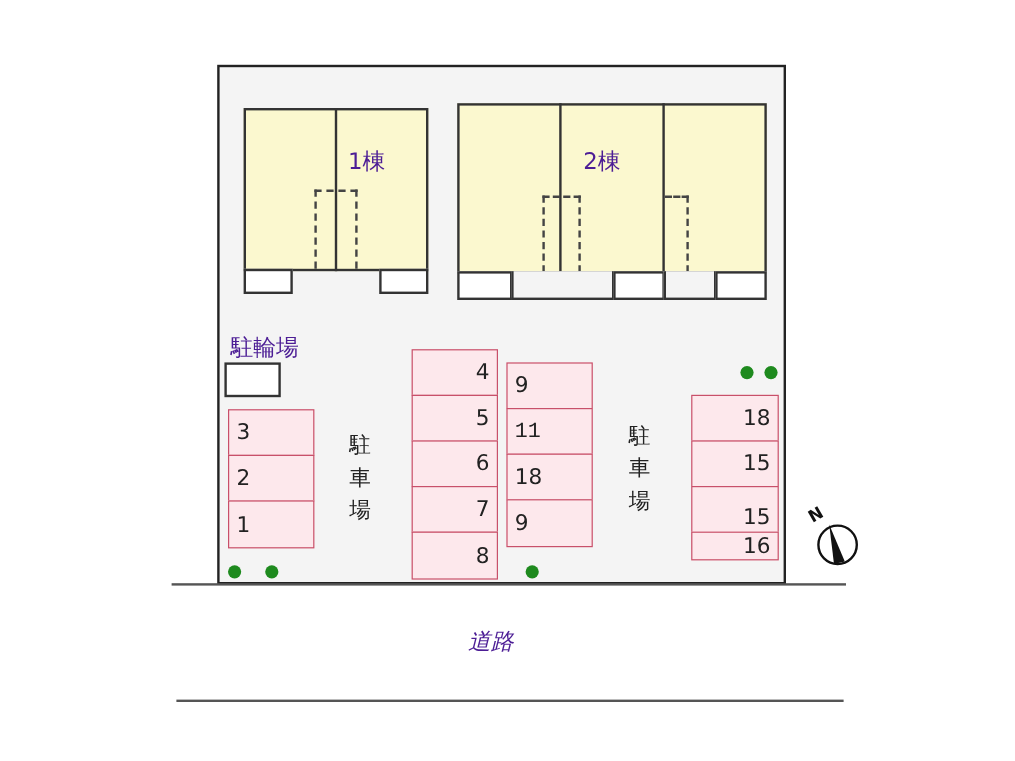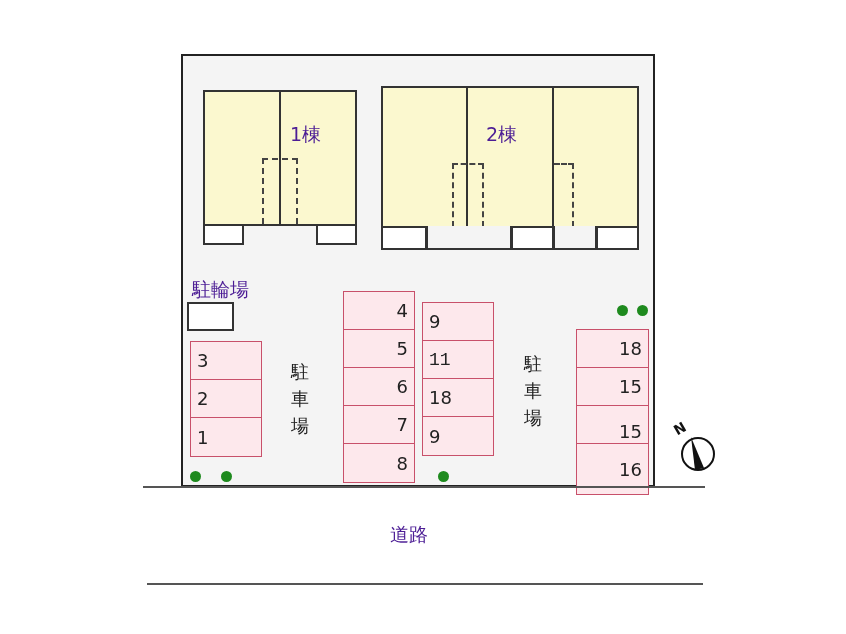--- a/index.html
+++ b/index.html
@@ -64,31 +64,31 @@
 <div class="abs stall l" style="left:422px;top:378px;width:72px;height:39px;">18</div>
 <div class="abs stall l" style="left:422px;top:416px;width:72px;height:40px;">9</div>
 
 <div class="abs vtext" style="left:520px;top:350px;">
     <span style="display:block;width:22px;word-break:break-all;">駐車場</span>
   </div>
 
 <div class="abs stall r" style="left:576px;top:329px;width:73px;height:39px;">18</div>
 <div class="abs stall r" style="left:576px;top:367px;width:73px;height:39px;">15</div>
 <div class="abs stall r" style="left:576px;top:405px;width:73px;height:53px;">15</div>
-<div class="abs stall r" style="left:576px;top:443px;width:73px;height:52px;text-align:center;">16</div>
+<div class="abs stall r" style="left:576px;top:443px;width:73px;height:24px;text-align:center;">16</div>
 
 <div class="abs tree" style="left:190px;top:471px;"></div>
 <div class="abs tree" style="left:221px;top:471px;"></div>
 <div class="abs tree" style="left:438px;top:471px;"></div>
 <div class="abs tree" style="left:617px;top:305px;"></div>
 <div class="abs tree" style="left:637px;top:305px;"></div>
 
 <div class="abs" style="left:668px;top:418px;width:50px;height:58px;">
   <svg width="50" height="58" viewBox="0 0 50 58">
     <text x="6" y="16" font-size="14" font-weight="bold" font-family="DejaVu Sans, sans-serif" transform="rotate(-30 11 11)" fill="#111">N</text>
     <circle cx="30" cy="36" r="16" fill="#fff" stroke="#111" stroke-width="2"></circle>
     <polygon points="23,19 36,50 27,52" fill="#111"></polygon>
   </svg>
 </div>
 
 <div class="abs road-line" style="left:143px;top:486px;width:562px;"></div>
-<div class="abs label" style="left:390px;top:522px;">道路</div>
+<div class="abs label" style="left:390px;top:522px;font-style:italic;">道路</div>
 <div class="abs road-line" style="left:147px;top:583px;width:556px;"></div>
 
 </body></html>

